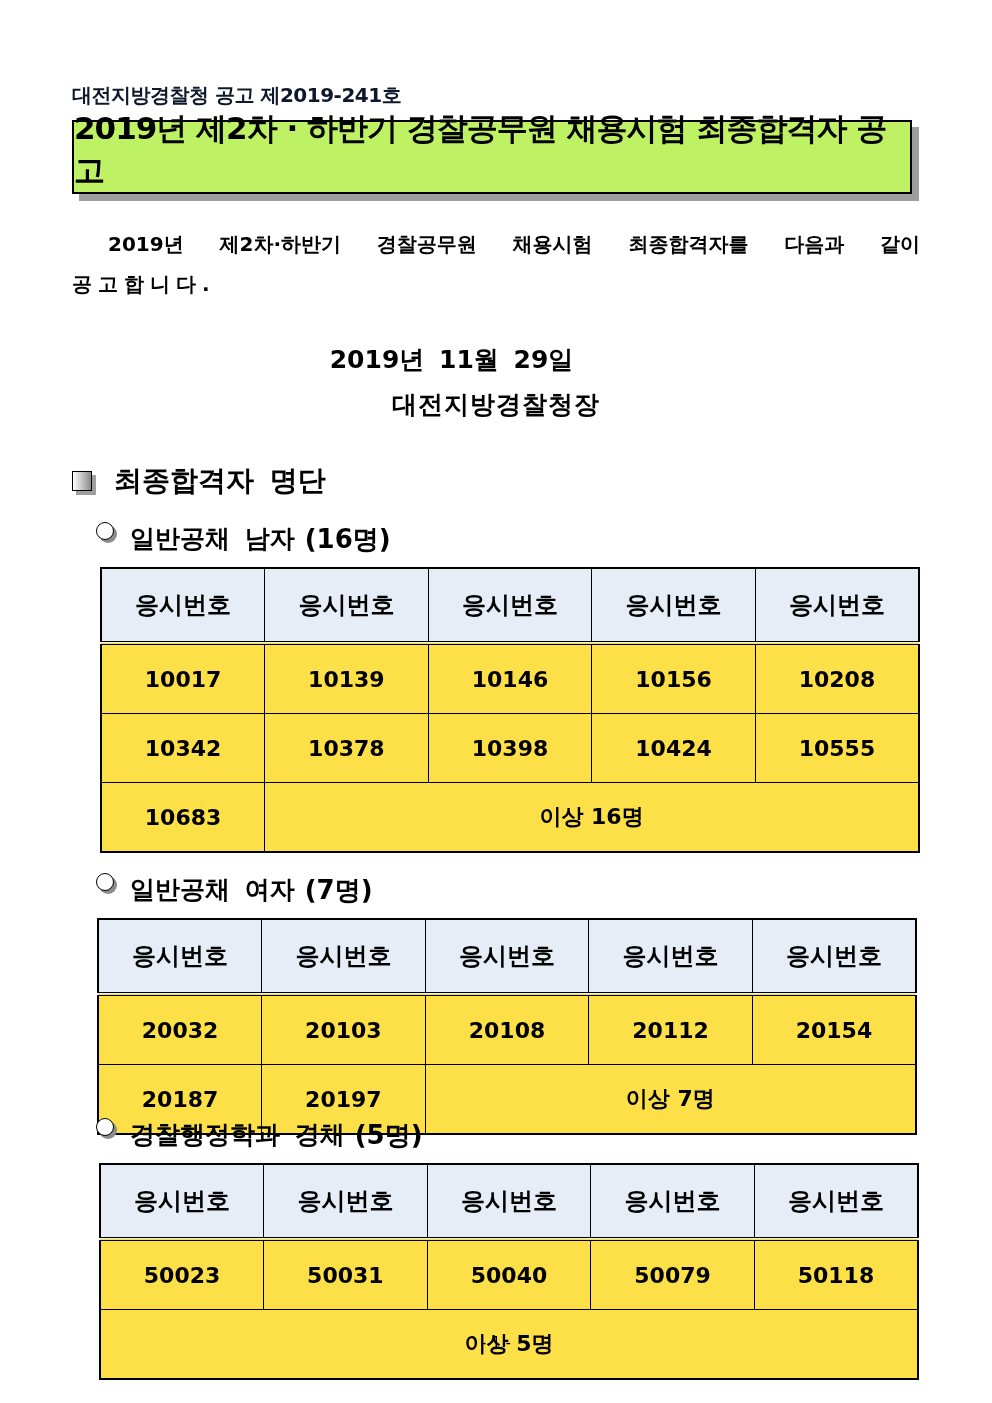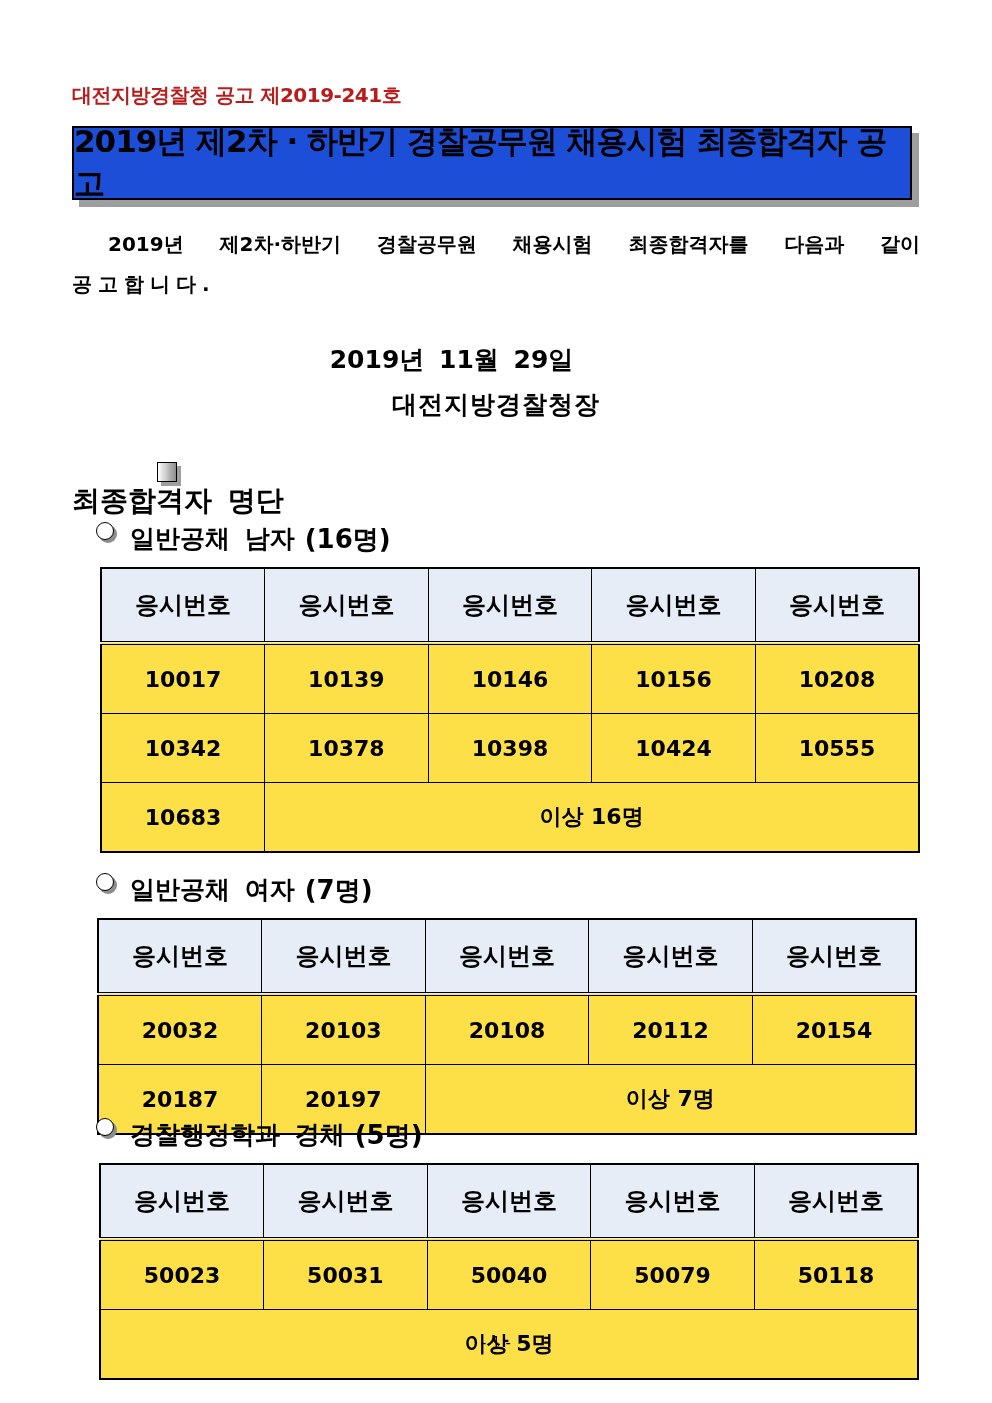--- a/index.html
+++ b/index.html
@@ -1,37 +1,37 @@
 <!DOCTYPE html>
 <html><head>
 <meta charset="utf-8">
 <style>
   html, body { margin: 0; padding: 0; background: #ffffff; }
   body { width: 992px; height: 1403px; position: relative; overflow: hidden;
          font-family: "DejaVu Sans", "Liberation Sans", sans-serif; color: #000; }
 
   .notice-no { position: absolute; left: 72px; top: 82px; font-size: 20px; font-weight: bold;
-               color: #b91c1c; letter-spacing: -0.5px; }
+               color: #0f172a; letter-spacing: -0.5px; }
 
-  .title-box { position: absolute; left: 72px; top: 126px; width: 836px; height: 70px;
-               border: 2px solid #000; background: #1d4ed8; box-shadow: 7px 7px 0 #9e9e9e;
-               display: flex; align-items: center; justify-content: center; }
+  .title-box { position: absolute; left: 72px; top: 120px; width: 836px; height: 70px;
+               border: 2px solid #000; background: #bef264; box-shadow: 7px 7px 0 #9e9e9e;
+               display: flex; align-items: flex-end; justify-content: center; }
   .title-box span { font-size: 31px; font-weight: bold; letter-spacing: -1px; }
 
   .intro { position: absolute; left: 72px; top: 224px; width: 848px; font-size: 20px;
            font-weight: bold; line-height: 40px; }
   .intro .l1 { display: flex; justify-content: space-between; padding-left: 36px; align-items: center; }
   .intro .l2 { letter-spacing: 6px; }
 
   .date { position: absolute; left: 0; width: 903px; top: 343px; text-align: center;
           font-size: 25px; font-weight: bold; word-spacing: 6px; }
   .authority { position: absolute; left: 0; width: 992px; top: 388px; text-align: center;
                font-size: 25px; font-weight: bold; letter-spacing: 1px; }
 
-  .section-title { position: absolute; left: 72px; top: 462px; display: flex; align-items: center; flex-direction: column; }
+  .section-title { position: absolute; left: 72px; top: 462px; display: flex; align-items: center; }
   .sq-icon { width: 18px; height: 18px; border: 1.5px solid #000;
              background: linear-gradient(90deg, #ffffff 0%, #8a8a8a 100%);
              box-shadow: 4px 4px 0 #9e9e9e; margin-right: 22px; }
   .section-title span.t { font-size: 28px; font-weight: bold; word-spacing: 6px; }
 
   .sub { position: absolute; display: flex; align-items: flex-start; }
   .circ-icon { width: 16px; height: 16px; border: 1.5px solid #000; border-radius: 50%;
                background: #fff; box-shadow: 3px 3px 0 #8c8c8c; margin-right: 16px; }
   .sub .label { font-size: 25px; font-weight: bold; word-spacing: 6px; }
   .sub .count { font-size: 26px; font-weight: bold; margin-left: 10px; }

